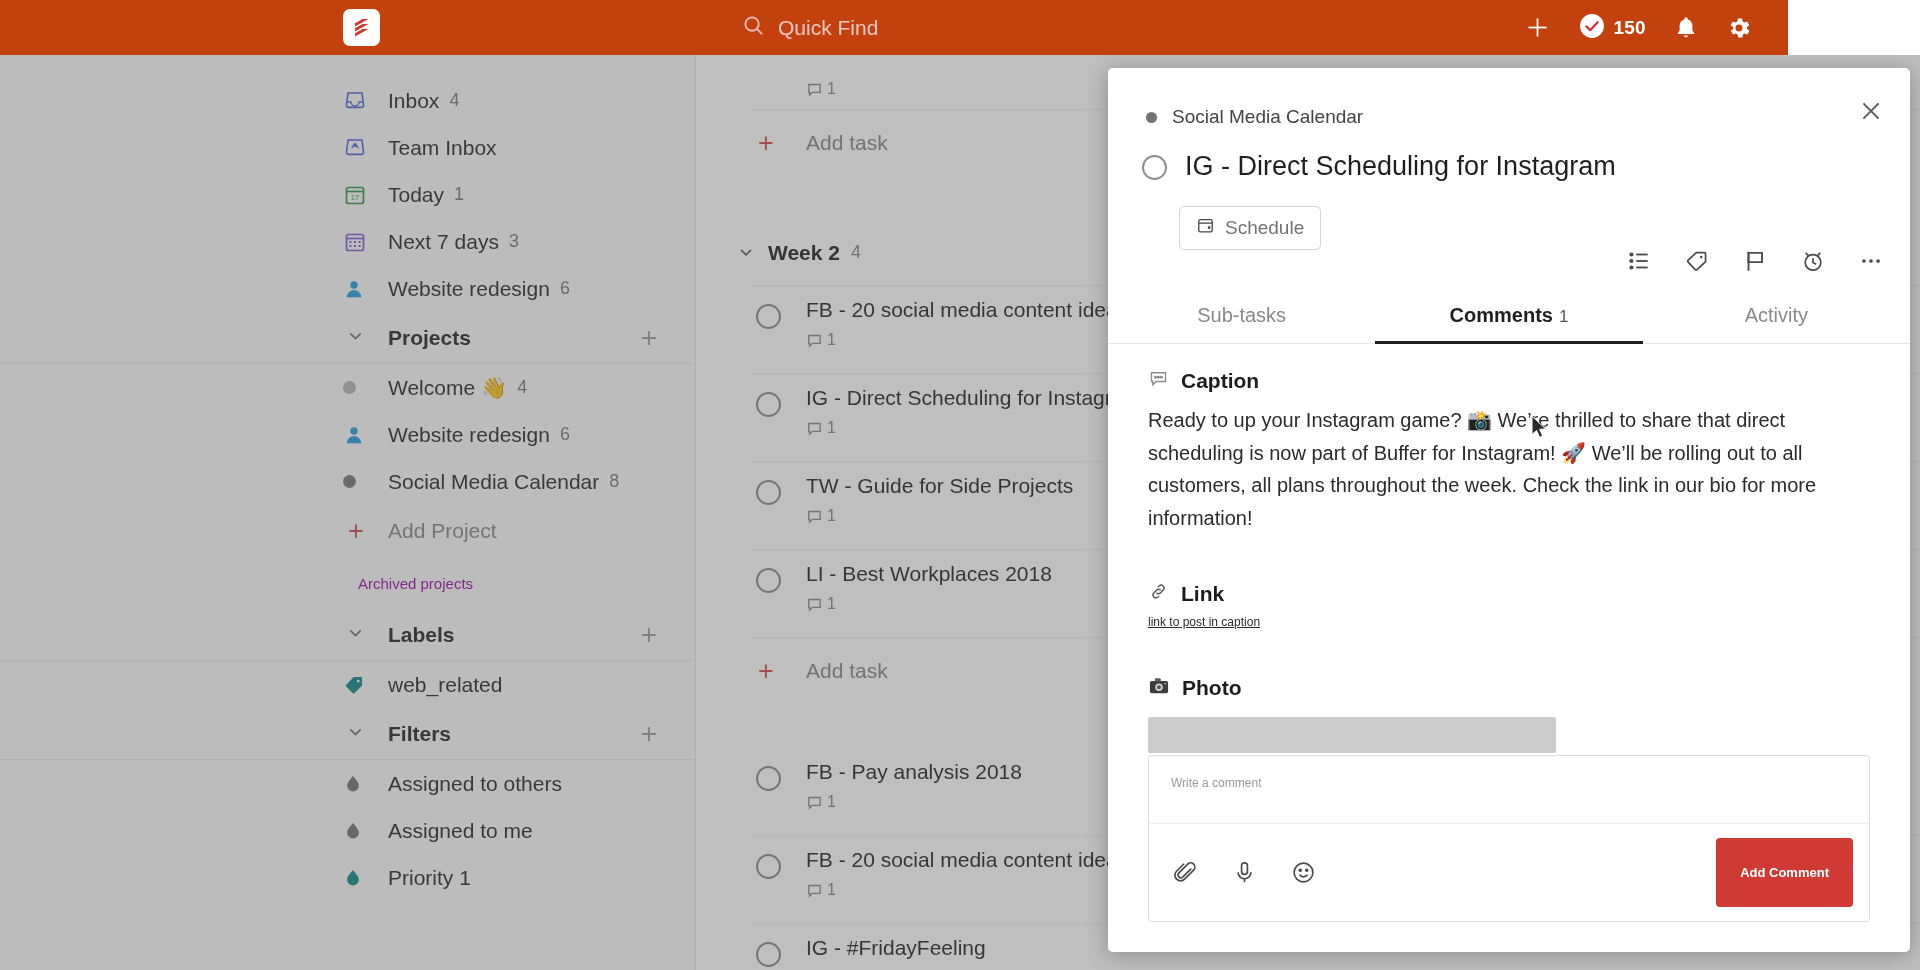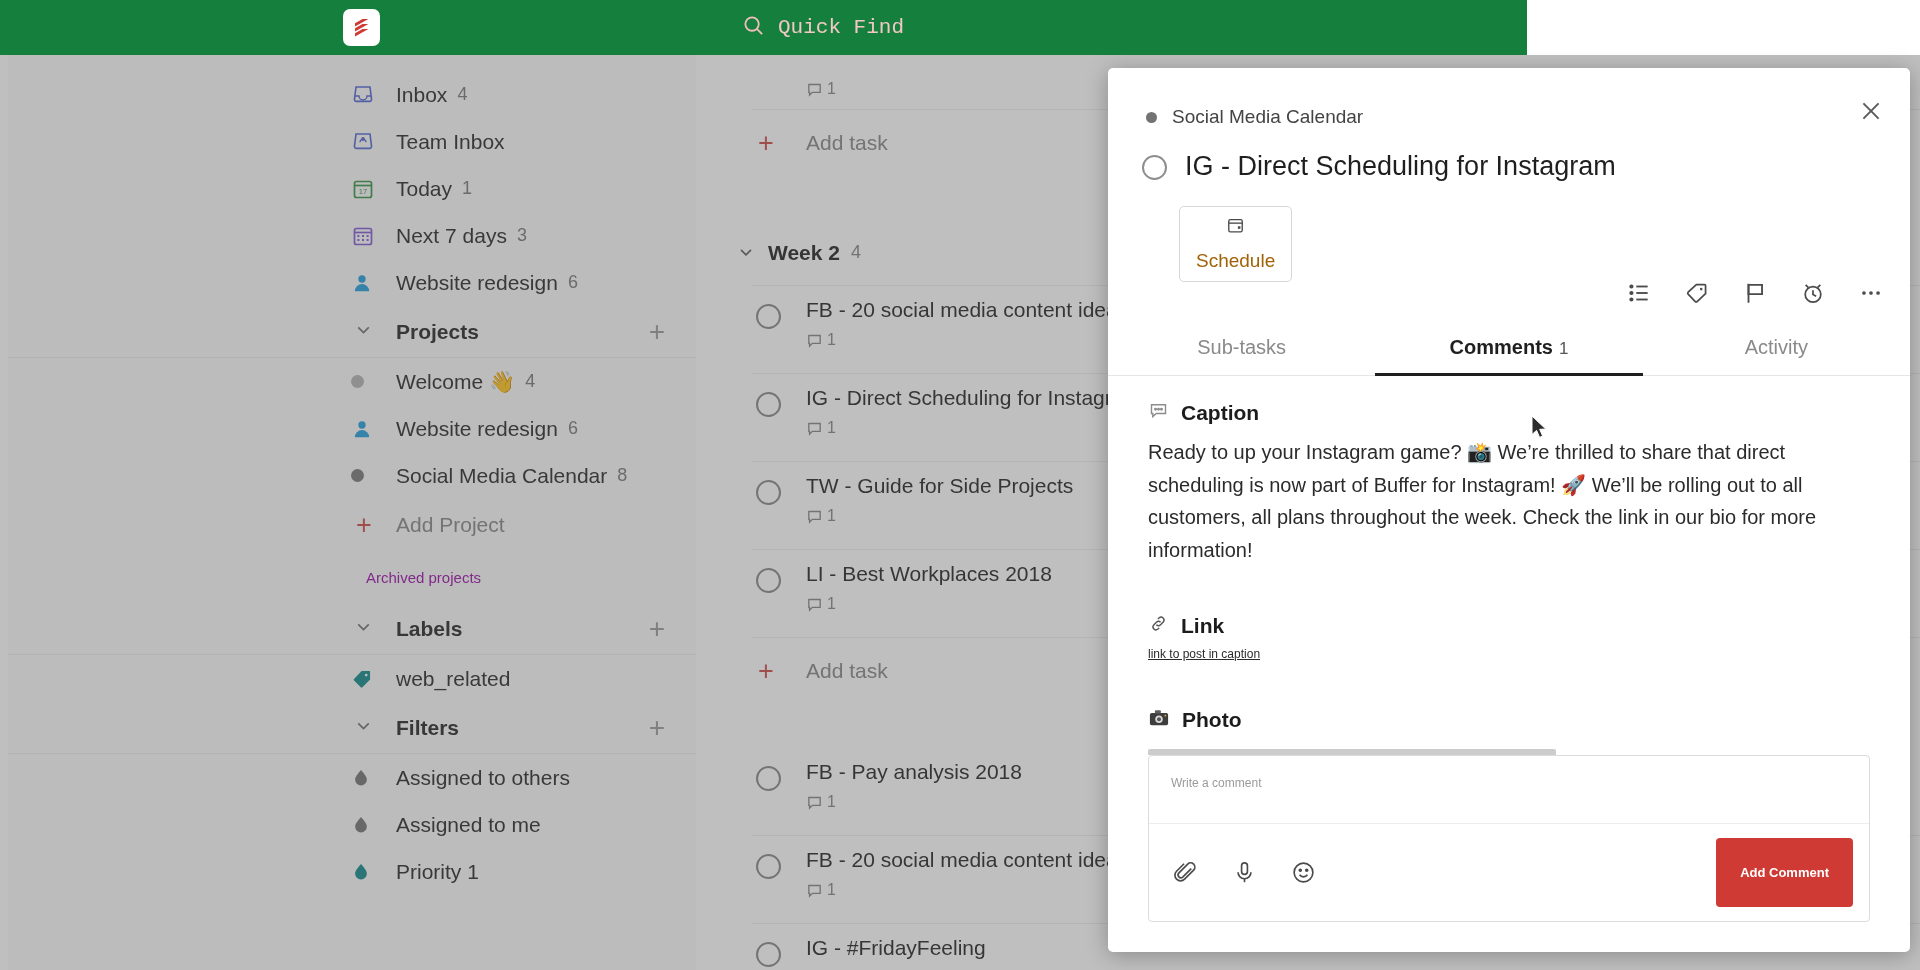--- a/index.html
+++ b/index.html
@@ -6,25 +6,24 @@
   html, body {
     width: 1920px; height: 970px;
     overflow: hidden;
     font-family: "Liberation Sans", sans-serif;
     background: #ffffff;
   }
 
   
   .topbar {
     position: absolute; top: 0; left: 0;
-    width: 1527px; height: 55px;
-    background: #15803d;
+    width: 1788px; height: 55px;
+    background: #c2410c;
     display: flex; align-items: center;
     z-index: 40;
-    font-family: Liberation Mono, monospace;
   }
   .logo-tile {
     position: absolute; left: 343px; top: 9px;
     width: 37px; height: 37px;
     background: #ffffff; border-radius: 7px;
     display: flex; align-items: center; justify-content: center;
   }
   .quickfind {
     position: absolute; left: 742px; top: 0; height: 55px;
     display: flex; align-items: center; gap: 13px;
@@ -48,25 +47,25 @@
   }
   .dim {
     position: absolute; top: 55px; left: 0;
     width: 1920px; height: 915px;
     background: rgba(68,68,68,.34);
     z-index: 20; pointer-events: none;
   }
 
   
   .sidebar {
-    position: absolute; left: 8px; top: 0;
+    position: absolute; left: 0; top: 0;
     width: 696px; height: 915px;
     background: #fafafa;
     border-right: 1px solid #e8e8e8;
-    padding-top: 16px;
+    padding-top: 22px;
   }
   .nav-row {
     display: flex; align-items: center;
     height: 47px; padding-left: 343px;
     font-size: 21px; color: #353535;
     cursor: pointer; position: relative;
   }
   .nav-row .nicon {
     position: absolute; left: 343px; width: 30px;
     display: flex; align-items: center; justify-content: flex-start;
@@ -169,23 +168,22 @@
   .m-check {
     width: 25px; height: 25px; border-radius: 50%;
     border: 2px solid #8e8e8e; flex: none; margin-top: 5px; cursor: pointer;
   }
   .m-title { font-size: 27px; color: #1f1f1f; line-height: 1.25; }
   .sched-btn {
     margin: 22px 0 0 71px;
     display: inline-flex; align-items: center; gap: 10px;
     border: 1px solid #d6d6d6; border-radius: 5px;
     background: #fff; padding: 9px 16px;
-    font-size: 19px; color: #a16207; cursor: pointer;
+    font-size: 19px; color: #737373; cursor: pointer;
     width: fit-content;
-    flex-direction: column;
   }
   .m-icons {
     display: flex; align-items: center; gap: 32px;
     justify-content: flex-end;
     padding: 10px 26px 0 0; margin-top: -12px;
   }
   .m-icons .mi { cursor: pointer; display: flex; align-items: center; }
   .m-tabs {
     display: flex; align-items: stretch;
     margin-top: 18px;
@@ -271,20 +269,48 @@
   <div class="quickfind">
     <span>
       <svg width="23" height="23" viewBox="0 0 24 24" fill="none" stroke="#f0bdbb" stroke-width="1.9">
         <circle cx="10.5" cy="10.5" r="7"></circle>
           <line x1="15.7" y1="15.7" x2="21" y2="21"></line>
       </svg>
     </span>
     <span class="qf-label">Quick Find</span>
   </div>
 
+  <div class="topbar-right">
+    <span class="tb-icon">
+      <svg width="27" height="27" viewBox="0 0 24 24" stroke="#fff" stroke-width="1.6">
+        <line x1="12" y1="4" x2="12" y2="20"></line>
+          <line x1="4" y1="12" x2="20" y2="12"></line>
+      </svg>
+    </span>
+    <span class="karma">
+      <span>
+        <svg width="26" height="26" viewBox="0 0 24 24">
+          <circle cx="12" cy="12" r="11" fill="#fff"></circle>
+          <path d="M6.8 12.4 L10.4 15.8 L17.2 8.6" fill="none" stroke="#cf3a35" stroke-width="2.1" stroke-linecap="round" stroke-linejoin="round"></path>
+        </svg>
+      </span>
+      <span class="karma-num">150</span>
+    </span>
+    <span class="tb-icon">
+      <svg width="24" height="26" viewBox="0 0 24 26" fill="#fff">
+        <path d="M12 2.2c-.95 0-1.7.77-1.7 1.72v.6C7.4 5.2 5.6 7.7 5.6 10.8v4.6l-1.7 2.5v1.2h16.2v-1.2l-1.7-2.5v-4.6c0-3.1-1.8-5.6-4.7-6.28v-.6c0-.95-.75-1.72-1.7-1.72z"></path>
+        <path d="M9.6 20.6a2.5 2.5 0 0 0 4.8 0z"></path>
+      </svg>
+    </span>
+    <span class="tb-icon">
+      <svg width="26" height="26" viewBox="0 0 24 24" fill="#fff">
+        <path d="M19.4 13a7.6 7.6 0 0 0 0-2l2.1-1.6-2-3.5-2.5 1a7.7 7.7 0 0 0-1.7-1l-.4-2.7h-4l-.4 2.7c-.6.25-1.17.58-1.7 1l-2.5-1-2 3.5L6.6 11a7.6 7.6 0 0 0 0 2l-2.1 1.6 2 3.5 2.5-1c.53.42 1.1.75 1.7 1l.4 2.7h4l.4-2.7c.6-.25 1.17-.58 1.7-1l2.5 1 2-3.5zM12 15.2A3.2 3.2 0 1 1 12 8.8a3.2 3.2 0 0 1 0 6.4z"></path>
+      </svg>
+    </span>
+  </div>
 </div>
 
 <div class="page-body">
 
   <div class="sidebar">
 
     <div class="nav-row">
       <span class="nicon">
         <svg width="24" height="24" viewBox="0 0 24 24" fill="none" stroke="#5a6fd6" stroke-width="1.6">
           <path d="M5 4h14l1.5 12a2 2 0 0 1-2 2.4H5.5A2 2 0 0 1 3.5 16z"></path>

